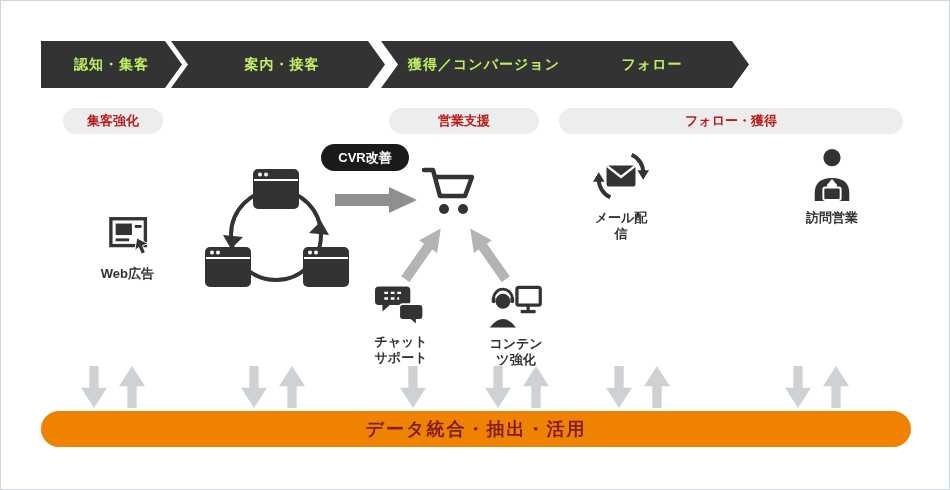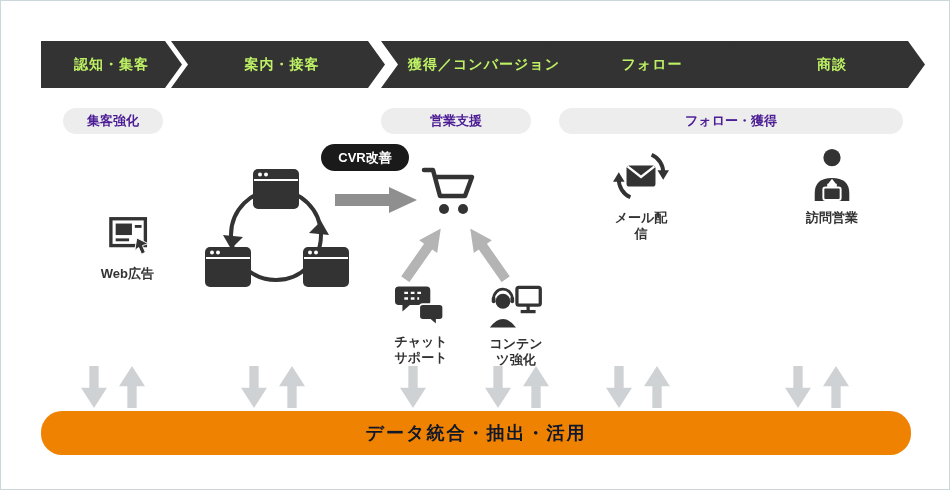--- a/index.html
+++ b/index.html
@@ -17,27 +17,27 @@
   }
   .s1 { left:40px;  width:141px; clip-path:polygon(0 0, calc(100% - 17px) 0, 100% 50%, calc(100% - 17px) 100%, 0 100%); }
   .notched { clip-path:polygon(0 0, calc(100% - 17px) 0, 100% 50%, calc(100% - 17px) 100%, 0 100%, 17px 50%); padding-left:8px; }
   .s2 { left:170px; width:206px; }
   .s3 { left:380px; width:190px; }
   .s4 { left:546px; width:194px; }
   .s5 { left:730px; width:186px; }
   
   .pill {
     position:absolute; top:107px; height:26px; border-radius:13px;
-    background:var(--c-pill-bg,#ededed); color:#4c1d95;
+    background:var(--c-pill-bg,#ededed); color:#b91c1c;
     font-size:13px; font-weight:bold;
     display:flex; align-items:center; justify-content:center;
   }
   .p1 { left:62px;  width:100px; }
   .p2 { left:190px; width:164px; }
-  .p3 { left:380px; width:150px; }
+  .p3 { left:388px; width:150px; }
   .p4 { left:558px; width:344px; }
   
   .tactic { position:absolute; text-align:center; }
   .t-label {
     margin-top:3px; font-size:13px; font-weight:bold; color:#333;
     white-space:pre-line; line-height:1.25;
   }
   
   .cluster { position:absolute; left:198px; top:168px; width:156px; height:128px; }
   .cluster .ring { position:absolute; left:0; top:0; }
@@ -56,36 +56,35 @@
   .flow-arrow { position:absolute; left:334px; top:184px; }
   .diag { position:absolute; width:62px; height:24px; }
   .diag1 { left:391px; top:241px; transform:rotate(-55deg); }
   .diag2 { left:456px; top:241px; transform:rotate(-125deg); }
   
   .varrow { position:absolute; top:365px; width:26px; height:42px; background:var(--c-updown-arrow,#cfd2d4); }
   .va-down { clip-path:polygon(32% 0, 68% 0, 68% 52%, 100% 52%, 50% 100%, 0 52%, 32% 52%); }
   .va-up   { clip-path:polygon(50% 0, 100% 48%, 68% 48%, 68% 100%, 32% 100%, 32% 48%, 0 48%); }
   
   .data-bar {
-    position:absolute; left:40px; top:410px; width:870px; height:44px;
+    position:absolute; left:40px; top:410px; width:870px; height:36px;
     background:var(--c-orange,#ef8200); border-radius:21px;
-    color:#0f172a; font-size:18px; font-weight:bold; letter-spacing:2px;
+    color:#7f1d1d; font-size:18px; font-weight:bold; letter-spacing:2px;
     display:flex; align-items:center; justify-content:center;
   }
 </style>
 </head>
 <body>
 
 <div class="page">
 
   <div class="stage s1">認知・集客</div>
   <div class="stage s2 notched">案内・接客</div>
   <div class="stage s3 notched">獲得／コンバージョン</div>
   <div class="stage s4 notched">フォロー</div>
-  <div class="stage s5 notched">商談</div>
 
   <div class="pill p1">集客強化</div>
   <div class="pill p3">営業支援</div>
   <div class="pill p4">フォロー・獲得</div>
 
 
   <div class="tactic" style="left:73px; top:212px; width:80px;text-align:right;">
     <span>
       <svg viewBox="0 0 48 48" width="46" height="46">
         <rect x="3" y="6" width="36" height="28" fill="none" stroke="#333" stroke-width="3.5"></rect>
@@ -153,21 +152,21 @@
     <svg viewBox="0 0 62 24" width="62" height="24">
       <polygon points="0,7 40,7 40,1 62,12 40,23 40,17 0,17" fill="#b4b4b4"></polygon>
     </svg>
   </span>
   <span class="diag diag2">
     <svg viewBox="0 0 62 24" width="62" height="24">
       <polygon points="0,7 40,7 40,1 62,12 40,23 40,17 0,17" fill="#b4b4b4"></polygon>
     </svg>
   </span>
 
-  <div class="tactic" style="left:370px; top:282px; width:60px;margin-left:20px;">
+  <div class="tactic" style="left:370px; top:282px; width:60px;">
     <span>
       <svg viewBox="0 0 56 46" width="52" height="44">
         <path d="M4 3 h30 a4 4 0 0 1 4 4 v12 a4 4 0 0 1 -4 4 h-18 l-8 7 v-7 h-4 a4 4 0 0 1 -4 -4 v-12 a4 4 0 0 1 4 -4 z" fill="#333"></path>
         <line x1="10" y1="10" x2="30" y2="10" stroke="#fff" stroke-width="2.5" stroke-dasharray="4 3"></line>
         <line x1="10" y1="16" x2="26" y2="16" stroke="#fff" stroke-width="2.5" stroke-dasharray="4 3"></line>
         <path d="M30 22 h18 a4 4 0 0 1 4 4 v9 a4 4 0 0 1 -4 4 h-3 v6 l-7 -6 h-8 a4 4 0 0 1 -4 -4 v-9 a4 4 0 0 1 4 -4 z" fill="#333" stroke="#fff" stroke-width="2"></path>
       </svg>
     </span>
     <div class="t-label">チャット
 サポート</div>
@@ -182,21 +181,21 @@
         <circle cx="16" cy="19" r="8" fill="#333"></circle>
         <path d="M6 16 a10 10 0 0 1 20 0" fill="none" stroke="#333" stroke-width="3"></path>
         <rect x="4" y="14" width="4" height="7" rx="2" fill="#333"></rect>
         <rect x="24" y="14" width="4" height="7" rx="2" fill="#333"></rect>
         <path d="M2 47 q14 -18 28 0 z" fill="#333"></path>
       </svg>
     </span>
     <div class="t-label">コンテンツ強化</div>
   </div>
 
-  <div class="tactic" style="left:608px; top:148px; width:64px;">
+  <div class="tactic" style="left:588px; top:148px; width:64px;">
     <span>
       <svg viewBox="0 0 58 54" width="56" height="54">
         <path d="M40 5 a20 20 0 0 1 12 19" fill="none" stroke="#333" stroke-width="4"></path>
         <polygon points="52,31 46,21 58,21" fill="#333"></polygon>
         <path d="M18 49 a20 20 0 0 1 -12 -19" fill="none" stroke="#333" stroke-width="4"></path>
         <polygon points="6,23 0,33 12,33" fill="#333"></polygon>
         <rect x="14" y="16" width="30" height="22" rx="3" fill="#333"></rect>
         <path d="M15 17 l14 11 l14 -11" fill="none" stroke="#fff" stroke-width="2.5"></path>
       </svg>
     </span>

